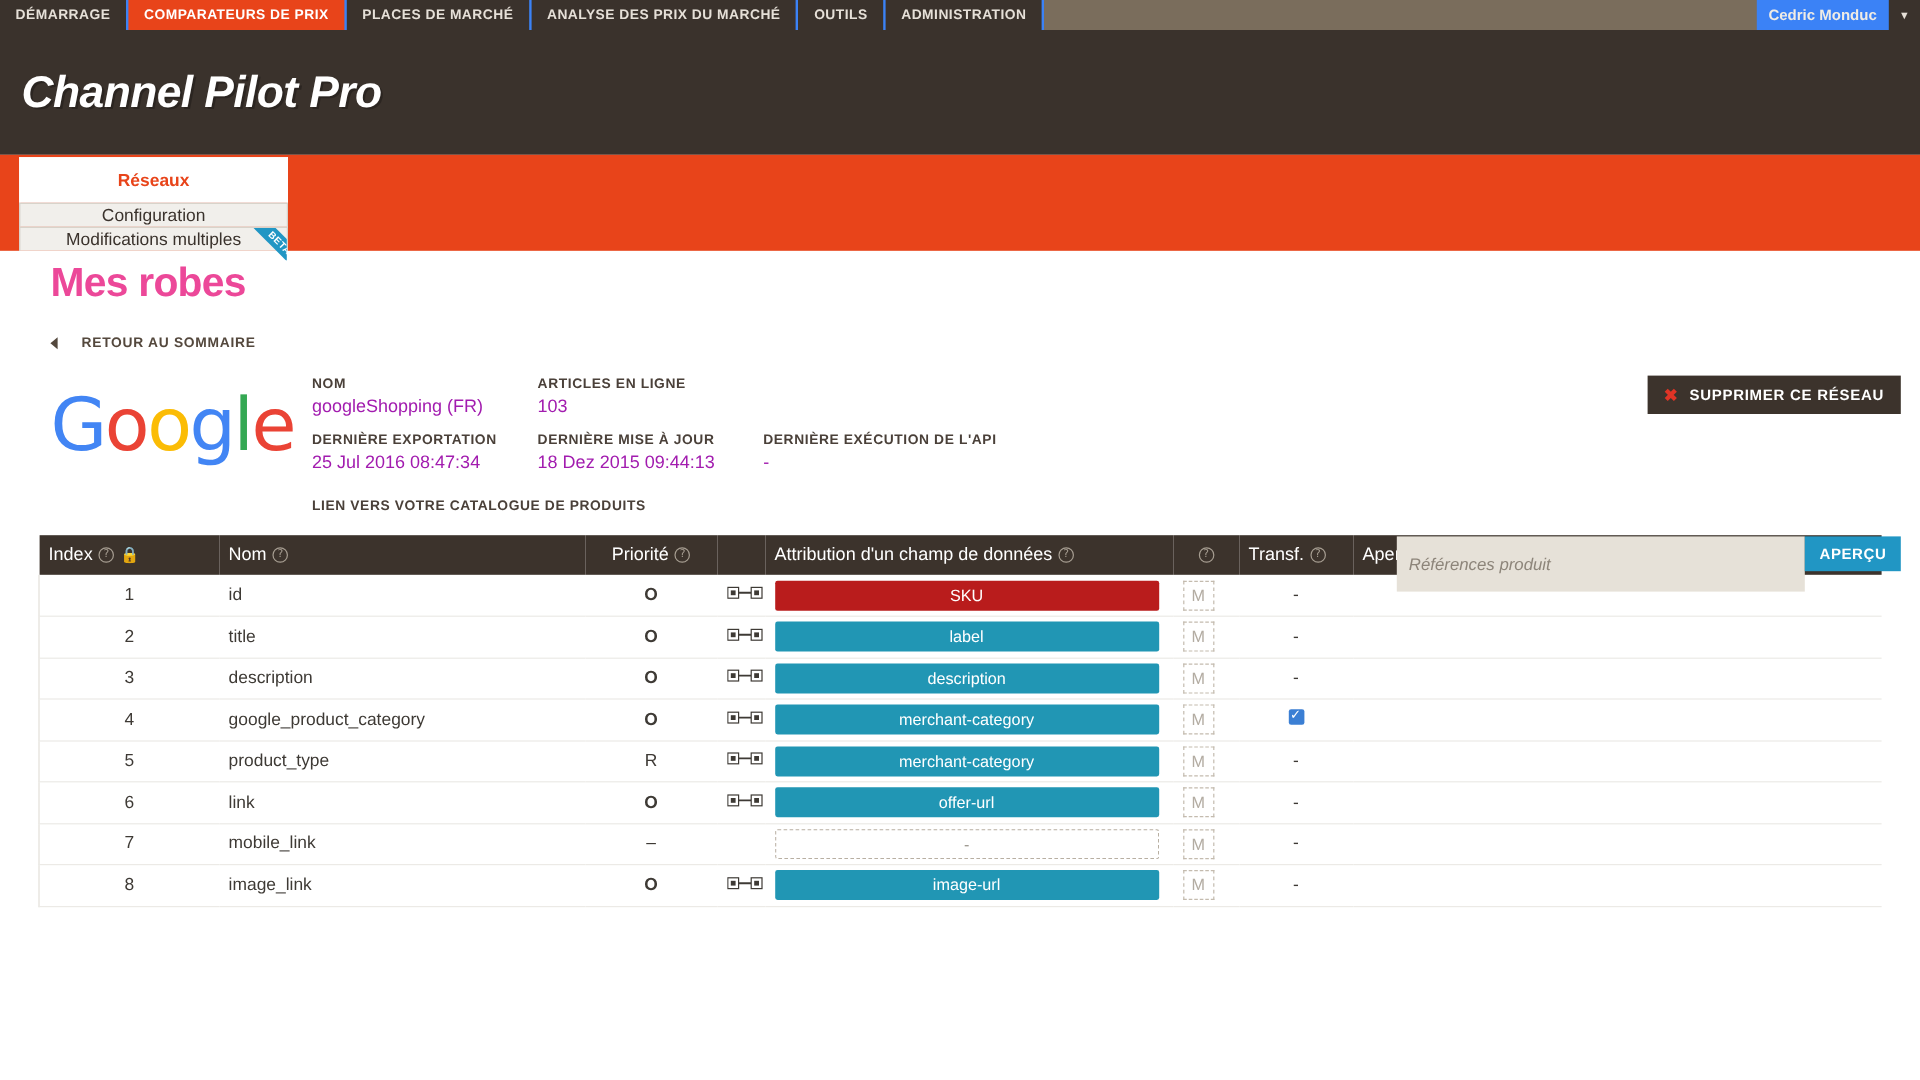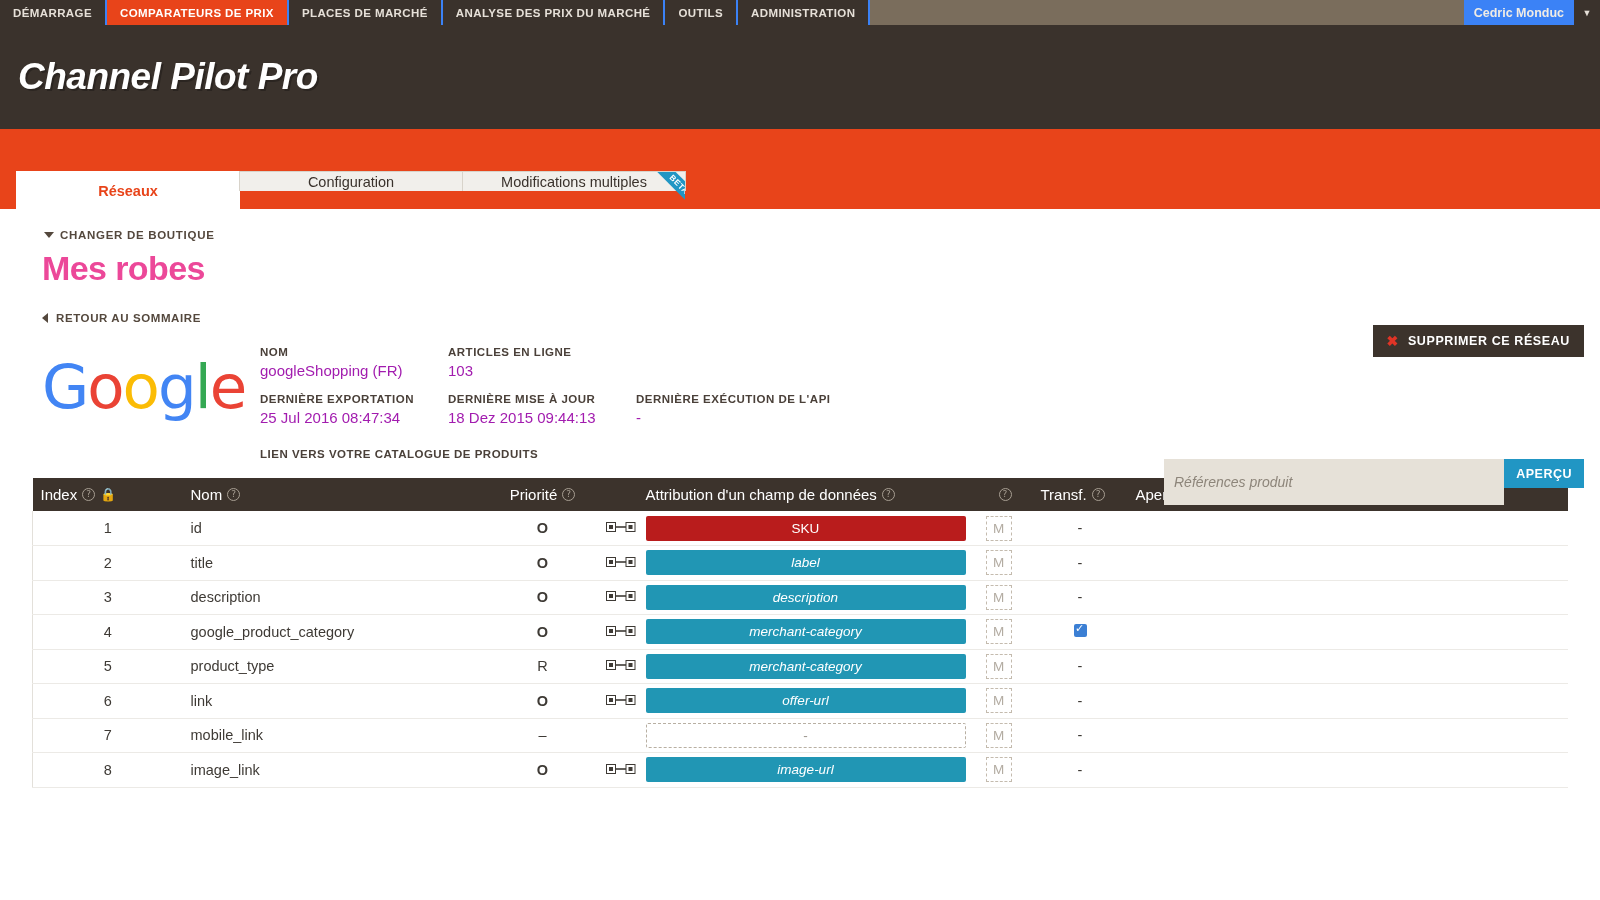--- a/index.html
+++ b/index.html
@@ -54,21 +54,21 @@
     text-shadow: 2px 2px 0 rgba(0,0,0,0.25);
   }
 
   
   #orangeband {
     height: 80px; background: #e8441a;
     position: relative;
   }
   #tabs {
     position: absolute; left: 16px; bottom: 0;
-    display: flex; 
+    display: flex; align-items: flex-end; flex-direction: column;
   }
   .tab {
     width: 224px; height: 20px;
     background: #f1efeb;
     border: 1px solid #d8d3ca;
     border-bottom: none;
     display: flex; align-items: center; justify-content: center;
     font-size: 14.5px; color: #3a322c;
     position: relative;
     margin-right: -1px;
@@ -117,21 +117,21 @@
   }
   #pagetitle {
     margin-left: 26px; margin-top: 8px;
     font-size: 34px; font-weight: bold;
     color: #ec4899; letter-spacing: -0.6px;
   }
   #retour {
     margin-left: 26px; margin-top: 24px;
     font-size: 11.5px; font-weight: bold;
     letter-spacing: 0.6px; color: #54483d;
-    display: flex; align-items: center; gap: 8px;
+    display: flex; align-items: center; gap: 20px;
     cursor: pointer;
   }
   .caret-left {
     width: 0; height: 0;
     border-top: 5px solid transparent;
     border-bottom: 5px solid transparent;
     border-right: 6px solid #54483d;
   }
 
   
@@ -242,21 +242,21 @@
   .link-glyph { display: inline-flex; align-items: center; }
   .link-glyph svg { display: block; }
 
   
   .chip {
     height: 25px; border-radius: 2px;
     display: flex; align-items: center; justify-content: center;
     color: #ffffff; font-size: 13.5px;
     cursor: move;
   }
-  .chip.teal { background: #2196b4; font-style: italic; }
+  .chip.teal { background: #2196b4; }
   .chip.taupe { background: #b91c1c; }
   .chip.empty {
     background: #ffffff;
     border: 1px dashed #b8afa2;
     color: #9b958c;
   }
   .mbox {
     width: 26px; height: 25px;
     border: 1px dashed #c4bbae;
     display: flex; align-items: center; justify-content: center;
@@ -325,24 +325,20 @@
         <span>Modifications multiples</span>
         <span class="beta-ribbon">
           <i>BETA</i>
         </span>
       </div>
     </div>
 </div>
 
 <div id="page">
 
-  <div id="changer-boutique">
-    <span class="caret-down"></span>
-    <span>CHANGER DE BOUTIQUE</span>
-  </div>
 
   <h1 id="pagetitle">Mes robes</h1>
 
   <div id="retour">
     <span class="caret-left"></span>
     <span>RETOUR AU SOMMAIRE</span>
   </div>
 
   <button id="delete-btn">
     <span class="xmark">✖</span>

